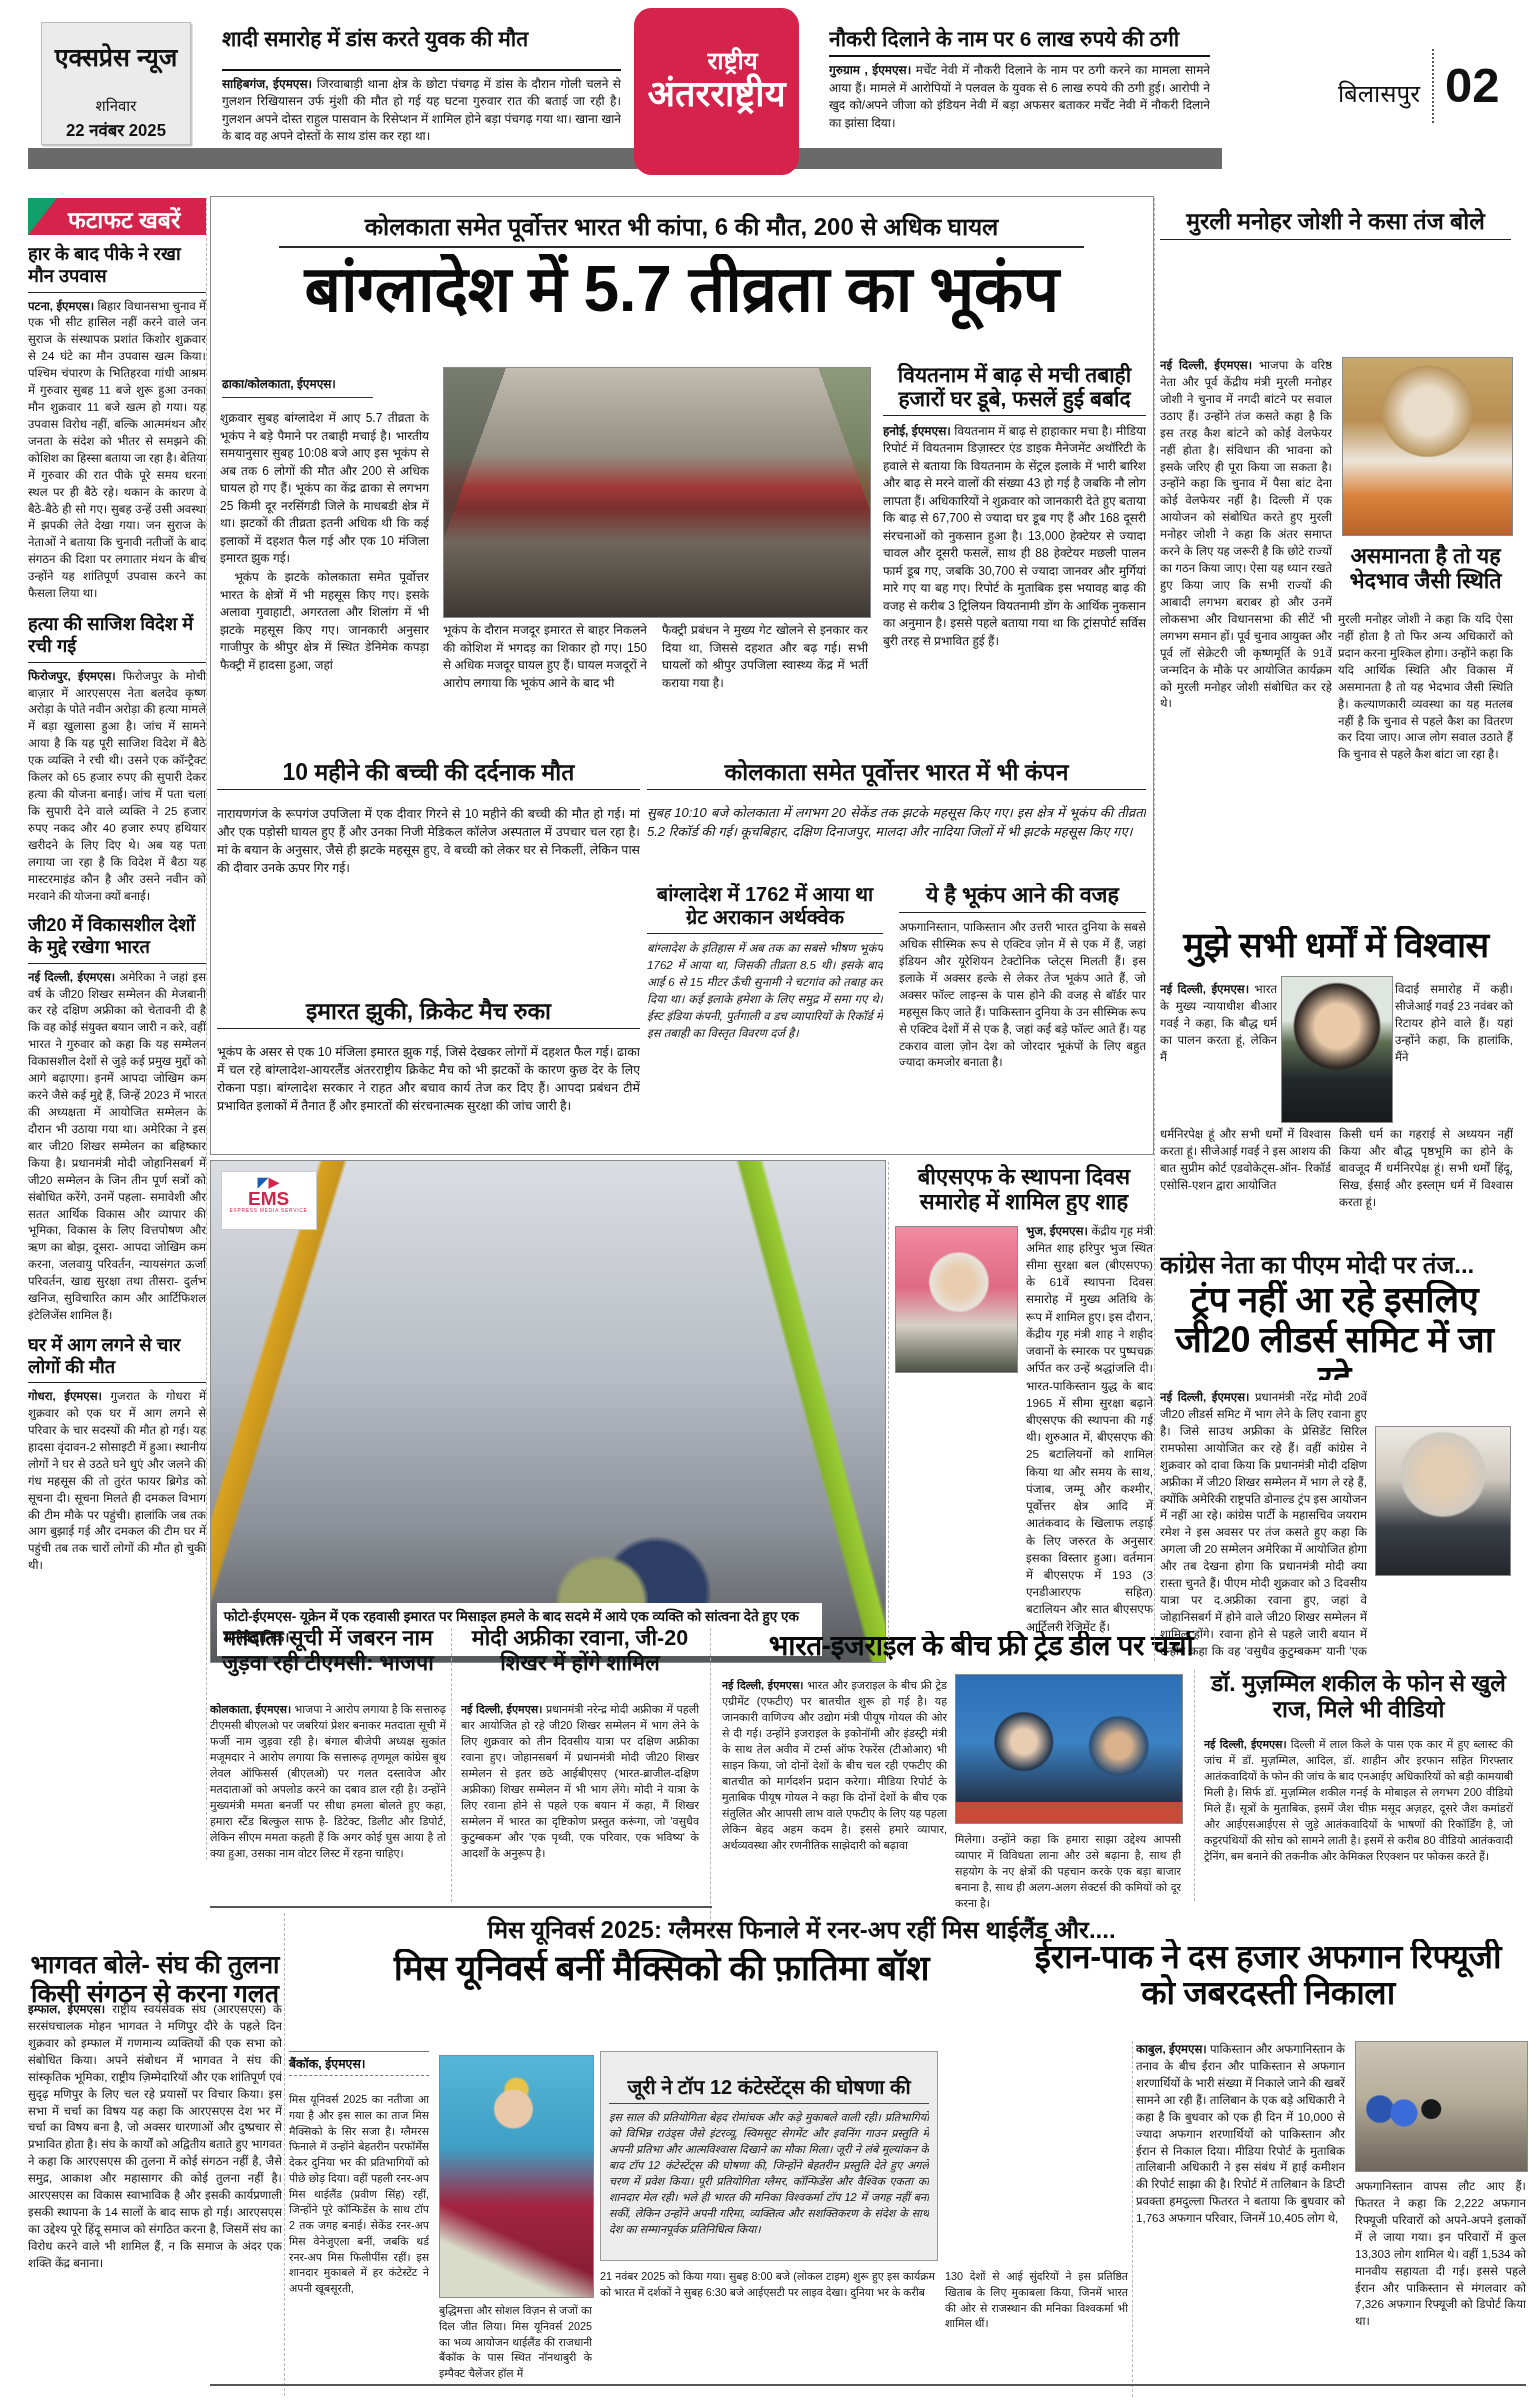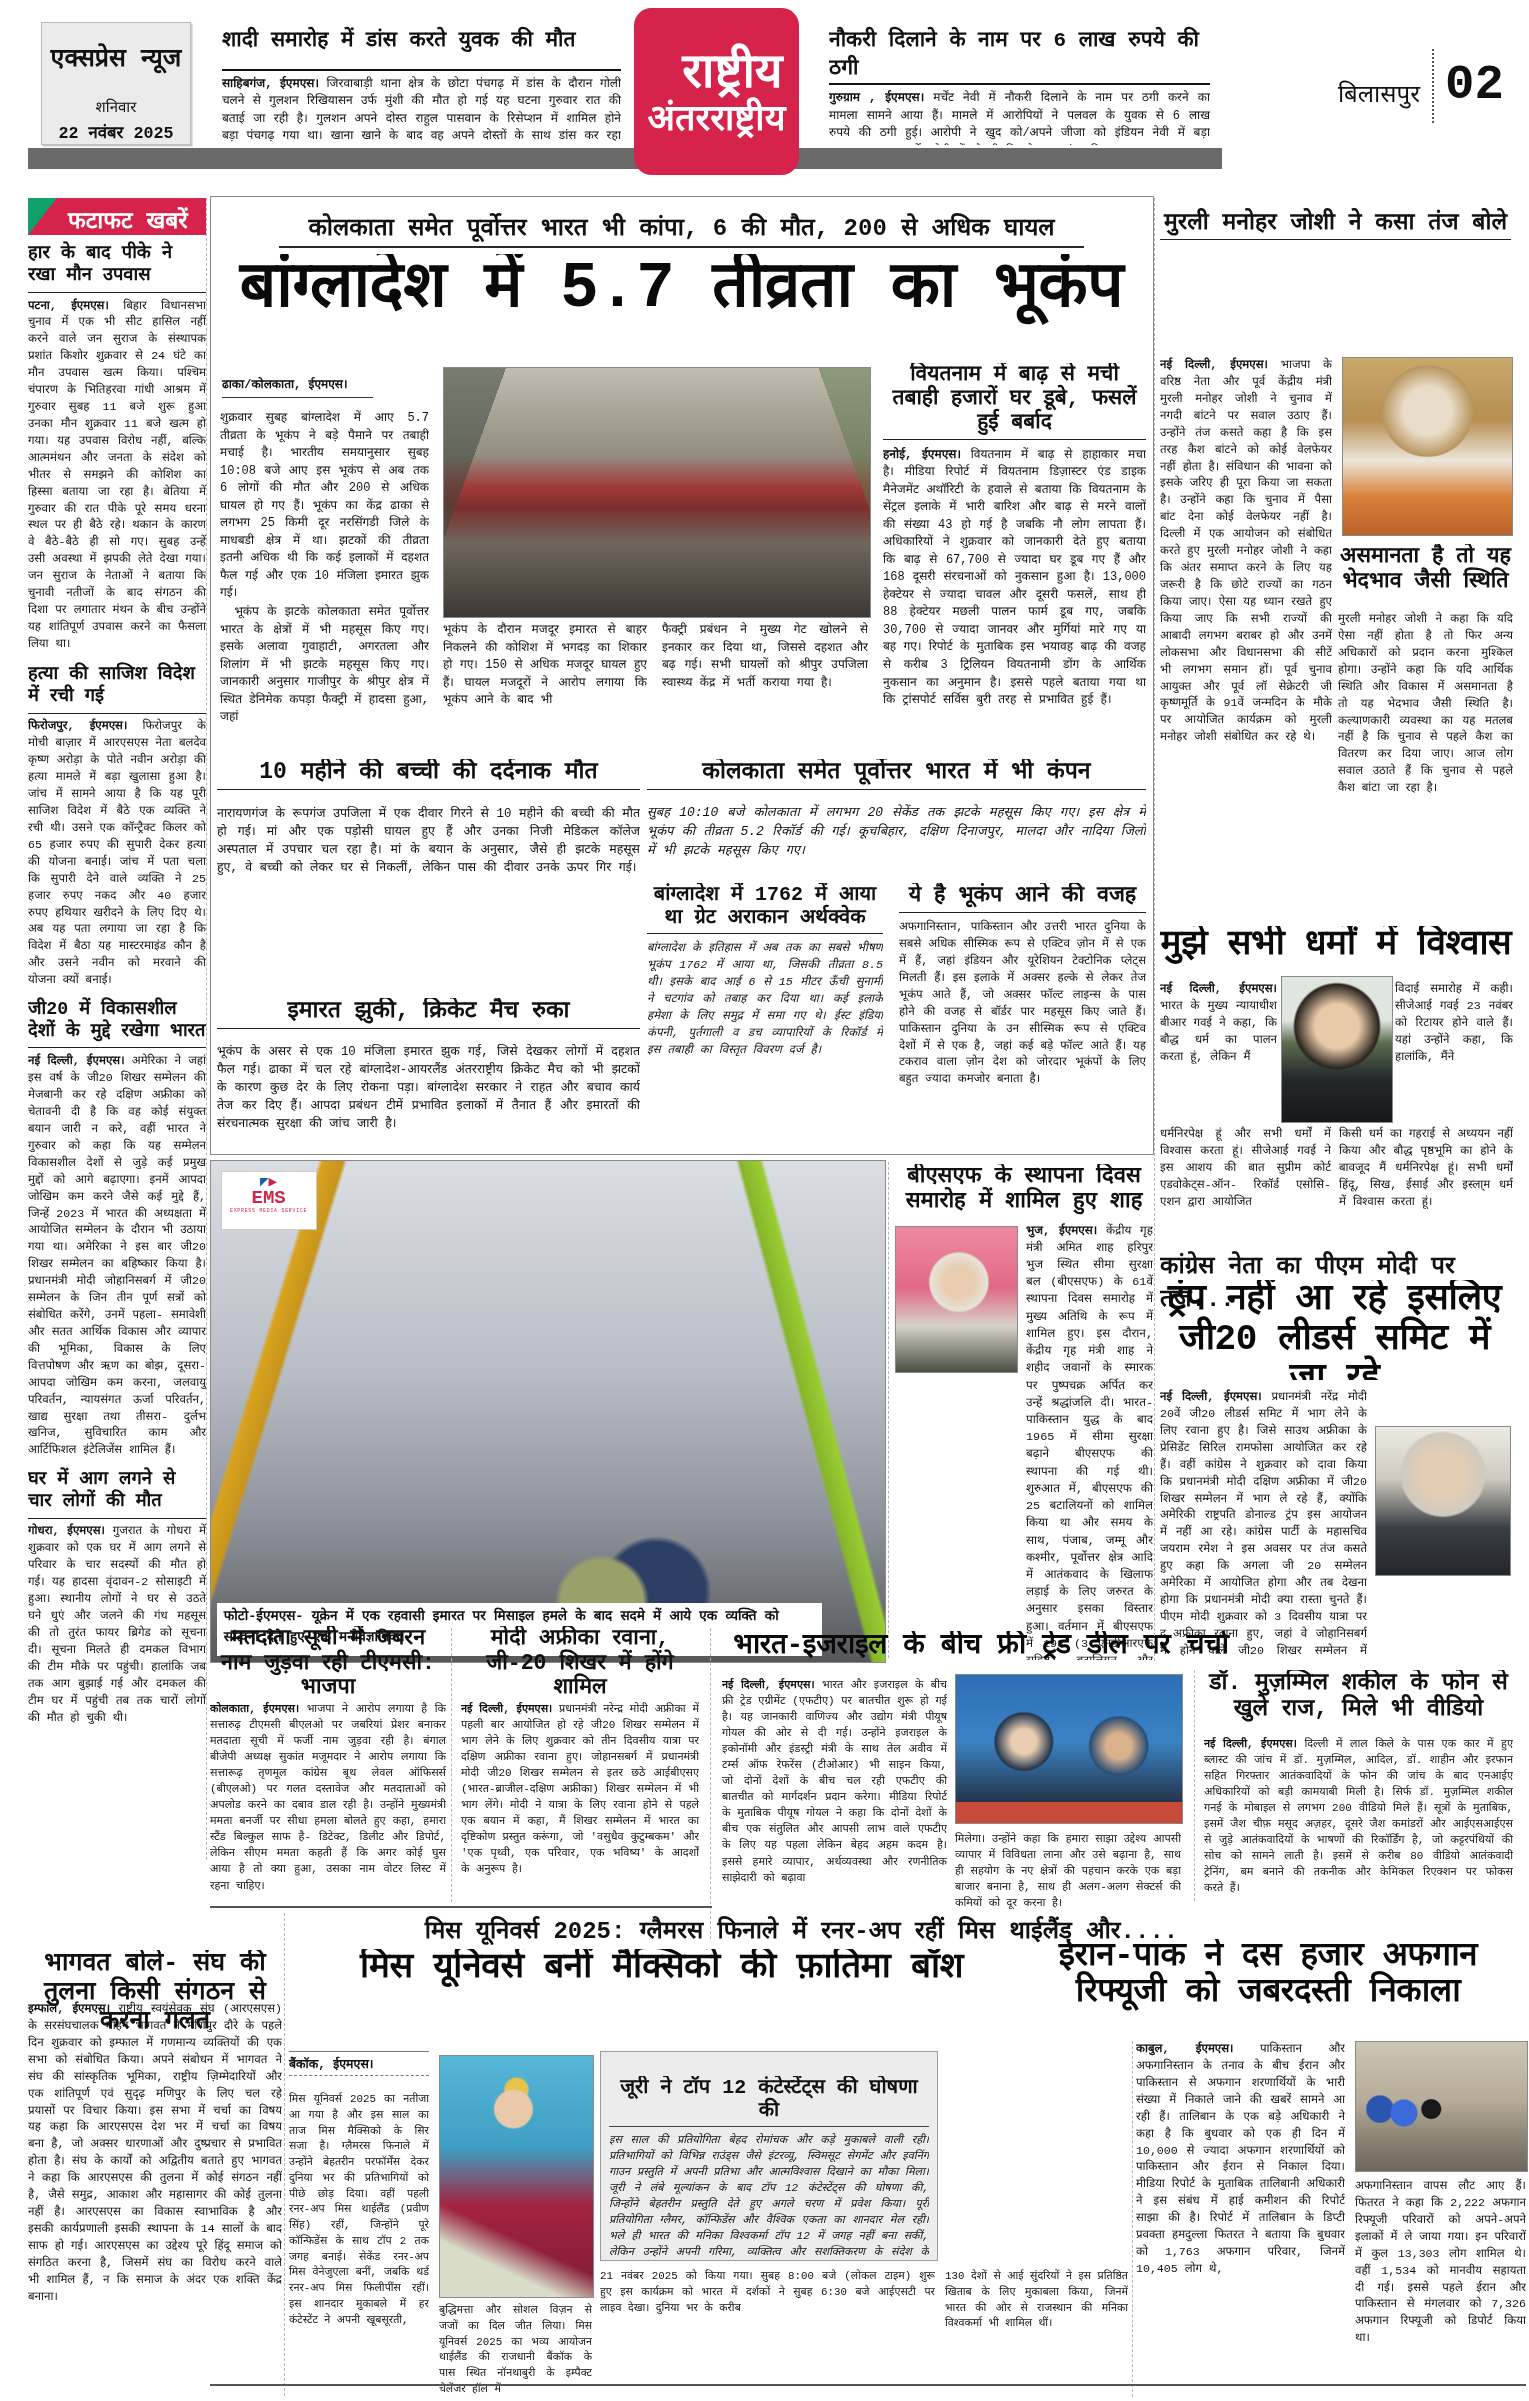--- a/index.html
+++ b/index.html
@@ -1,16 +1,16 @@
 <!DOCTYPE html>
 <html style="font-size:12.8px"><head>
 <meta charset="utf-8">
 <style>
   html,body{margin:0;padding:0;background:#dedede;}
-  .page{position:relative;width:1530px;height:2401px;background:#ffffff;font-family:Liberation Mono, monospace;color:#111;overflow:hidden;margin:0 auto;}
+  .page{position:relative;width:1530px;height:2401px;background:#ffffff;font-family:Liberation Sans, sans-serif;color:#111;overflow:hidden;margin:0 auto;}
   .abs{position:absolute;}
   .b{font-weight:bold;}
   .ctr{text-align:center;}
   .bodytxt{font-size:11.6px;line-height:1.46;text-align:justify;overflow:hidden;}
   .dl{font-weight:bold;}
   .headline{font-weight:800;text-align:center;line-height:1.1;color:#0a0a0a;letter-spacing:-0.4px;overflow:hidden;}
   .kick{font-weight:bold;text-align:center;overflow:hidden;}
   .subhead{font-weight:bold;text-align:center;line-height:1.15;overflow:hidden;border-bottom:1.6px solid #222;padding-bottom:4px;}
   .subhead2{font-weight:bold;text-align:center;line-height:1.15;overflow:hidden;}
   .rule{background:#2a2a2a;}
@@ -33,21 +33,21 @@
   </div>
 
   <div class="abs" style="left:222px;top:24px;width:399px;height:121px;overflow:hidden;">
     <div class="b" style="font-size:21px;border-bottom:2.4px solid #111;padding-bottom:17px;">शादी समारोह में डांस करते युवक की मौत</div>
     <p class="bodytxt" style="margin-top:4.8px;font-size:12px;"><span class="dl">साहिबगंज, ईएमएस।</span> <span>जिरवाबाड़ी थाना क्षेत्र के छोटा पंचगढ़ में डांस के दौरान गोली चलने से गुलशन रिखियासन उर्फ मुंशी की मौत हो गई यह घटना गुरुवार रात की बताई जा रही है। गुलशन अपने दोस्त राहुल पासवान के रिसेप्शन में शामिल होने बड़ा पंचगढ़ गया था। खाना खाने के बाद वह अपने दोस्तों के साथ डांस कर रहा था।</span></p>
   </div>
 
   <div class="abs rule" style="left:28px;top:148px;width:1194px;height:21px;background:#6a6a6a;z-index:1;"></div>
 
   <div class="abs" style="left:634px;top:8px;width:165px;height:167px;background:#d6234b;border-radius:17.5px;z-index:2;">
-    <div class="ctr b" style="color:#fff;font-size:48px;margin-top:40px;line-height:1.1;padding-left:32px;">राष्ट्रीय</div>
+    <div class="ctr b" style="color:#fff;font-size:24px;margin-top:40px;line-height:1.1;padding-left:32px;">राष्ट्रीय</div>
     <div class="ctr b" style="color:#fff;font-size:36px;line-height:1.1;">अंतरराष्ट्रीय</div>
   </div>
 
   <div class="abs" style="left:829px;top:24px;width:381px;height:121px;overflow:hidden;">
     <div class="b" style="font-size:21px;border-bottom:2.4px solid #111;padding-bottom:3.2px;">नौकरी दिलाने के नाम पर 6 लाख रुपये की ठगी</div>
     <p class="bodytxt" style="margin-top:4.8px;font-size:12px;"><span class="dl">गुरुग्राम , ईएमएस।</span> <span>मर्चेंट नेवी में नौकरी दिलाने के नाम पर ठगी करने का मामला सामने आया हैं। मामले में आरोपियों ने पलवल के युवक से 6 लाख रुपये की ठगी हुई। आरोपी ने खुद को/अपने जीजा को इंडियन नेवी में बड़ा अफसर बताकर मर्चेंट नेवी में नौकरी दिलाने का झांसा दिया।</span></p>
   </div>
 
   <div class="abs" style="left:1308px;top:76px;width:112px;font-size:24px;text-align:right;">बिलासपुर</div>
   <div class="abs b" style="left:1432px;top:49px;font-size:49px;font-weight:900;border-left:2.4px dotted #555;padding-left:11px;line-height:1.5;">02</div>

